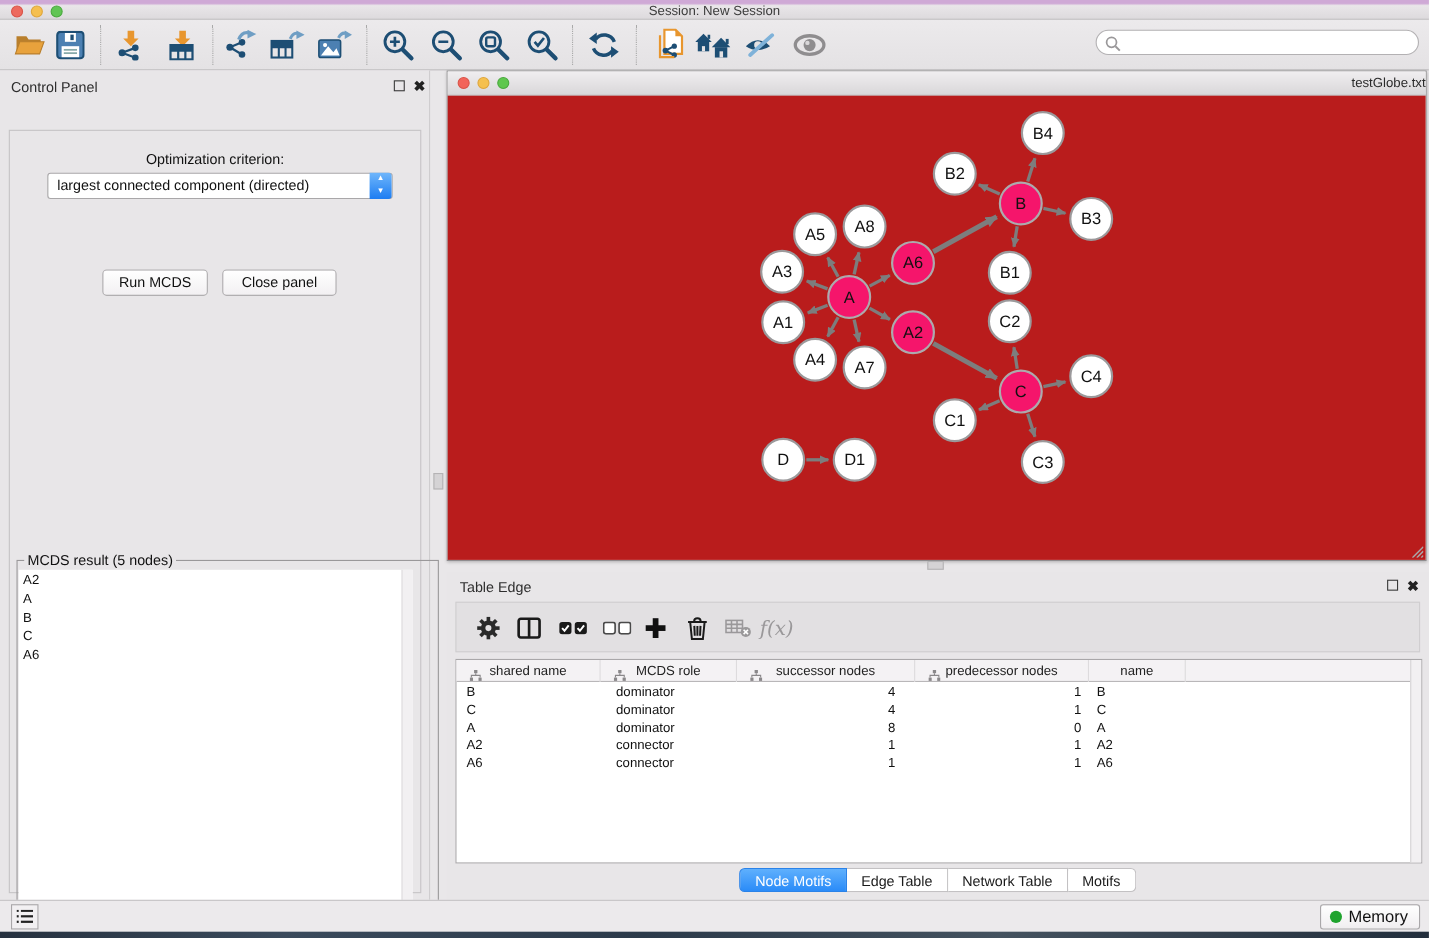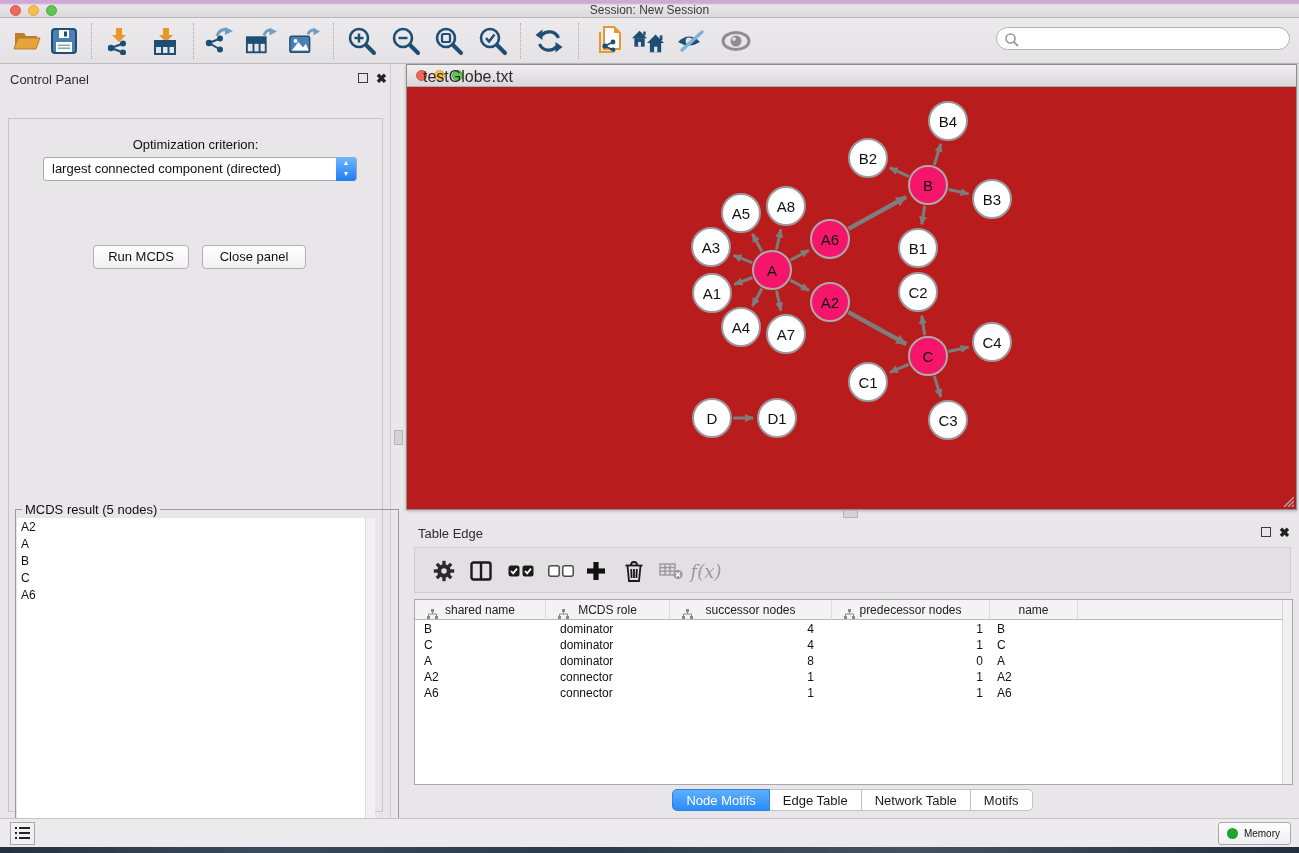--- a/index.html
+++ b/index.html
@@ -67,22 +67,22 @@
 
   
   #netwin { position:absolute; left:406px; top:64px; width:891px; height:446px;
     border:1px solid #8f8d8f; background:#fff; box-shadow:0 1px 3px rgba(0,0,0,.25); }
   #netwin .wtitle { position:absolute; left:0; top:0; right:0; height:22px;
     background:linear-gradient(#f0eef0,#d9d7d9); border-bottom:1px solid #aeacae; }
   #netwin .wtitle .tl { top:5px; }
   #netwin .t1 { left:9px;  background:#f2645a; border:1px solid #d95348;}
   #netwin .t2 { left:27px; background:#f5c04f; border:1px solid #dfa63c;}
   #netwin .t3 { left:45px; background:#5fc74e; border:1px solid #4aa93e;}
-  #netwin .wname { position:absolute; left:16px; right:0; top:3px; text-align:left;
-    font-size:16px; color:#2a2a2a; }
+  #netwin .wname { position:absolute; left:0; right:0; top:3px; text-align:right;
+    font-size:12px; color:#2a2a2a; }
   #graph { position:absolute; left:0; top:22px; width:889px; height:422px; background:#b91c1c;padding-left:36px; }
   .gnode { position:absolute; border-radius:50%; display:flex; align-items:center;
     justify-content:center; font-size:15px; color:#111; background:#fff;
     border:2.5px solid #9b999b; }
   .gnode.pink { background:#f5156b; border-color:#adaaad; }
   #resize-grip { position:absolute; right:2px; bottom:2px; width:13px; height:13px; }
 
   
   .vsplit-handle { position:absolute; left:394px; top:430px; width:9px; height:15px;
     background:#d5d3d5; border:1px solid #b5b3b5; }
@@ -113,21 +113,21 @@
     display:flex; justify-content:center; }
 
   
   #statusbar { position:absolute; left:0; top:818px; width:1299px; height:29px;
     background:#eceaec; border-top:1px solid #c6c4c6; }
   #list-btn { position:absolute; left:10px; top:3px; width:25px; height:23px;
     background:#f2f0f2; border:1px solid #a9a7a9; display:flex; align-items:center;
     justify-content:center; }
   #memory-btn { position:absolute; right:8px; top:3px; height:23px; padding:0 10px 0 8px;
     background:linear-gradient(#fff,#f0eef0); border:1px solid #a9a7a9; border-radius:3px;
-    display:flex; align-items:center; gap:6px; font-size:10px; color:#111; }
+    display:flex; align-items:center; gap:6px; font-size:15px; color:#111; }
   #memory-btn .dot { width:11px; height:11px; border-radius:50%; background:#1fa32e; }
   #wallpaper { position:absolute; left:0; top:847px; width:1299px; height:6px;
     background:linear-gradient(90deg,#26313f,#3a4a5c 20%,#2b3a4a 45%,#44525f 70%,#222e3c); }
 </style>
 </head>
 <body>
 
 <div id="titlebar">
   <span class="tl tl1"></span>
   <span class="tl tl2"></span>

